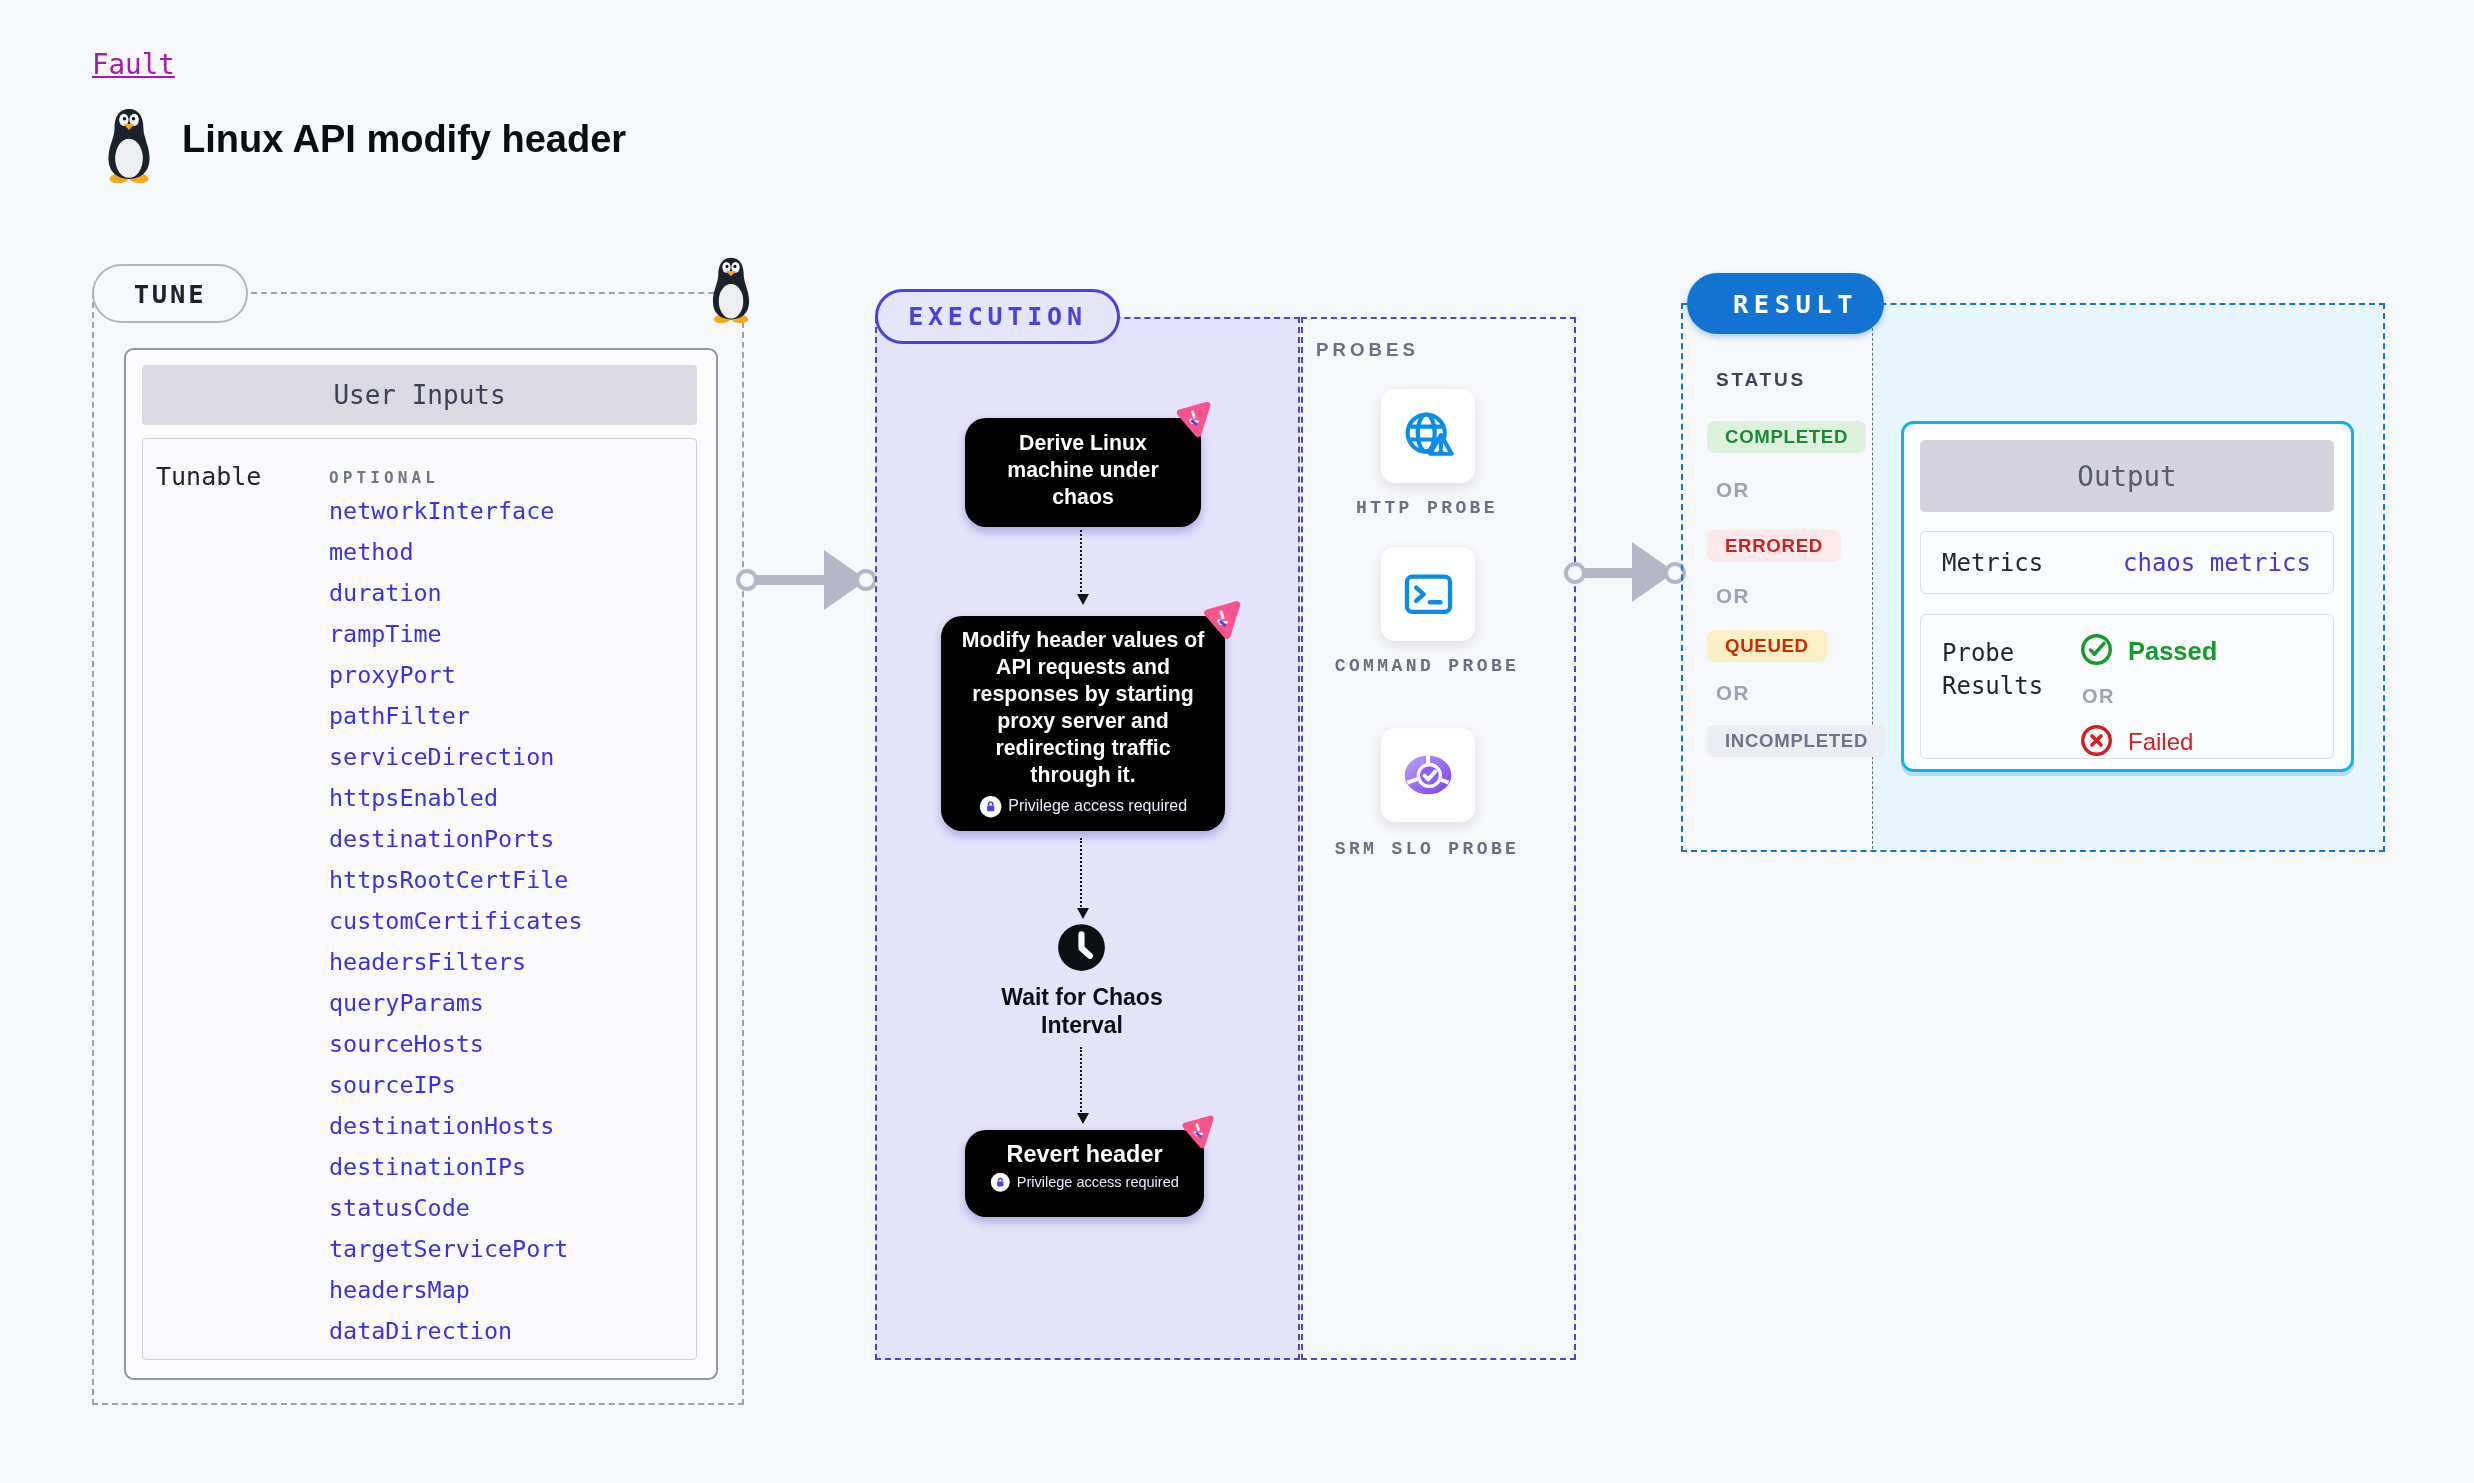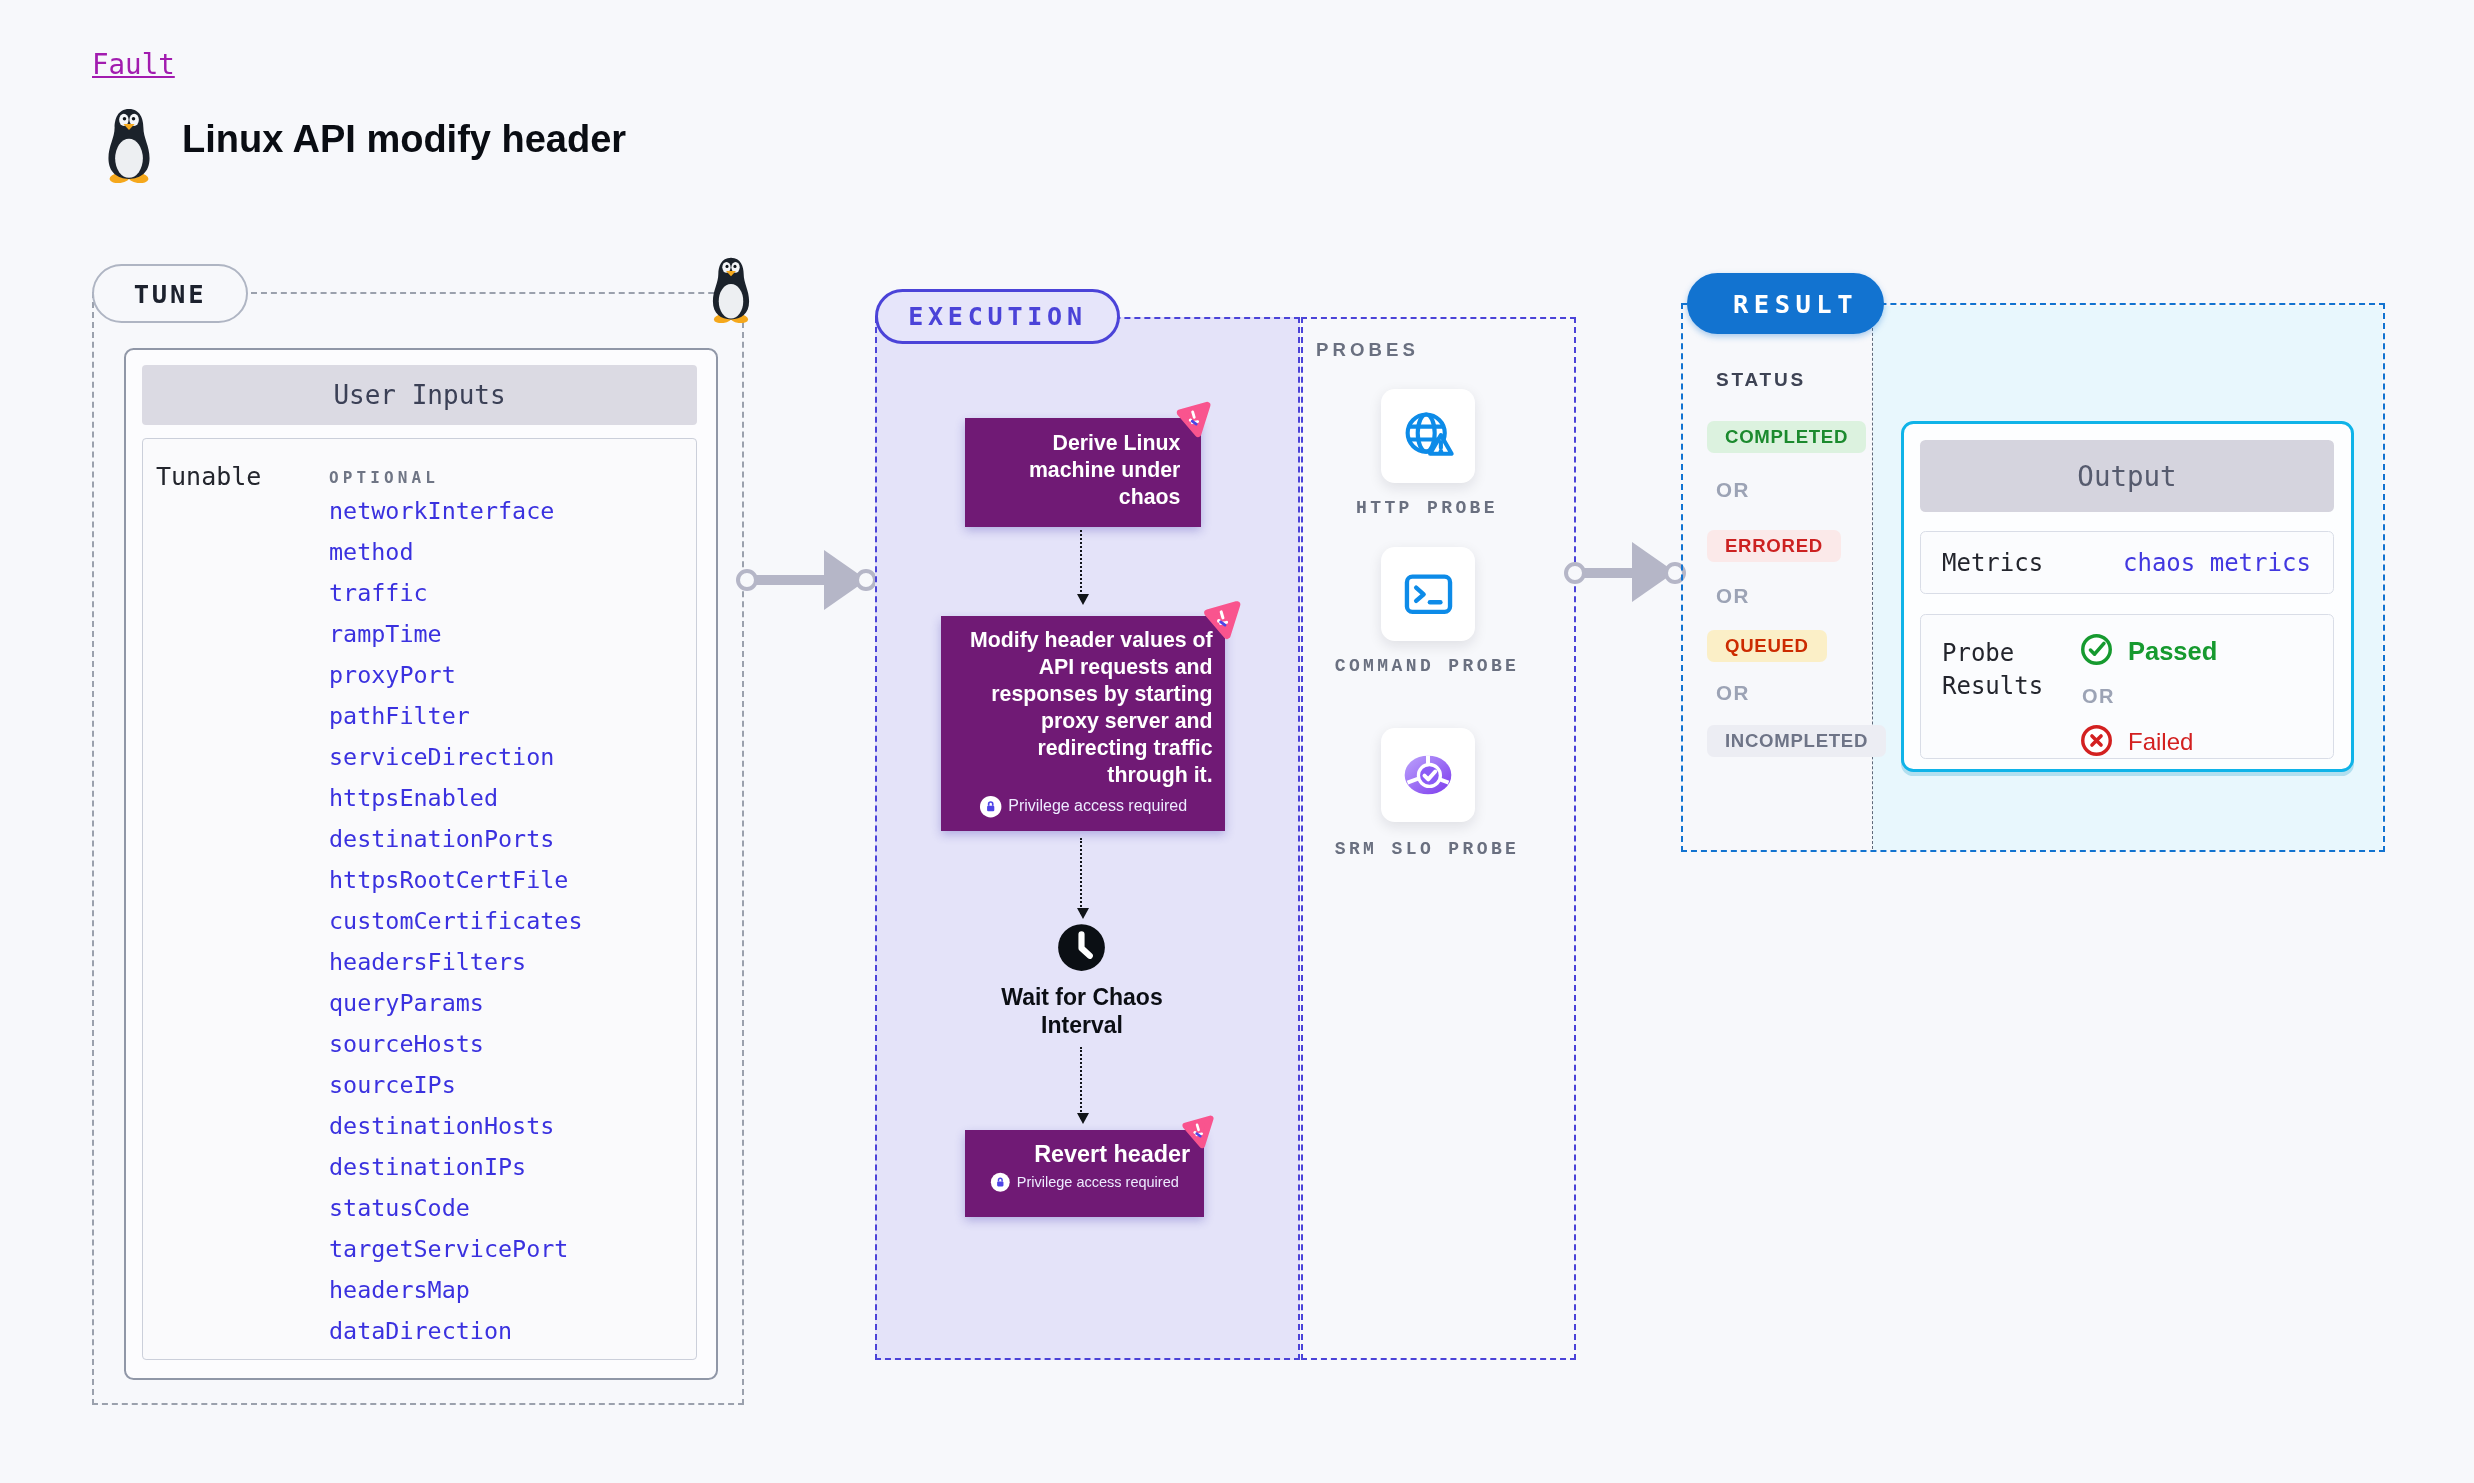--- a/index.html
+++ b/index.html
@@ -19,21 +19,21 @@
   .result-box{border:2.8px dashed #1273D0;}
 
   
   .ui-card{background:#FCFCFE;border:2.8px solid #9097A7;border-radius:9.6px;}
   .ui-header{background:#DBDAE3;border-radius:4.1px;display:flex;align-items:center;justify-content:center;
              color:#3B4056;font-size:26px;}
   .ui-body{background:#FAFAFC;border:1.4px solid #CBCFDA;border-radius:4.1px;}
   .tn-item{height:41px;display:flex;align-items:center;font-size:23.4px;color:#3A31DF;cursor:pointer;}
 
   
-  .node{background:#701a75;border-radius:0;color:#fff;text-align:right;box-sizing:border-box;
+  .node{background:#000000;border-radius:21px;color:#fff;text-align:center;box-sizing:border-box;
         box-shadow:0 4.1px 9.6px rgba(50,40,170,.30);}
   .node-text{font-weight:bold;font-size:21.3px;line-height:27px;}
   .lock-row{display:flex;align-items:center;justify-content:center;gap:6px;}
   .lock-label{font-size:16px;color:#EDEBFF;}
 
   .dotarrow{width:0;border-left:2.8px dotted #101418;}
   .dotarrow:after{content:"";position:absolute;left:-4.8px;bottom:-11px;
                   border:6.2px solid transparent;border-top:11px solid #101418;}
 
   
@@ -102,21 +102,21 @@
     <span>User Inputs</span>
   </div>
   <div class="abs ui-body" style="left:142px;top:438px;width:555px;height:922px;box-sizing:border-box;"></div>
 
   <div class="abs mono" style="left:156px;top:462px;font-size:25px;color:#23252D;">Tunable</div>
   <div class="abs mono" style="left:329px;top:468px;font-size:16px;font-weight:bold;letter-spacing:4.1px;color:#6F7585;">OPTIONAL</div>
 
   <div class="abs mono" style="left:329px;top:490px;">
     <div class="tn-item">networkInterface</div>
     <div class="tn-item">method</div>
-    <div class="tn-item">traffic</div>
+    <div class="tn-item">duration</div>
     <div class="tn-item">rampTime</div>
     <div class="tn-item">proxyPort</div>
     <div class="tn-item">pathFilter</div>
     <div class="tn-item">serviceDirection</div>
     <div class="tn-item">httpsEnabled</div>
     <div class="tn-item">destinationPorts</div>
     <div class="tn-item">httpsRootCertFile</div>
     <div class="tn-item">customCertificates</div>
     <div class="tn-item">headersFilters</div>
     <div class="tn-item">queryParams</div>

